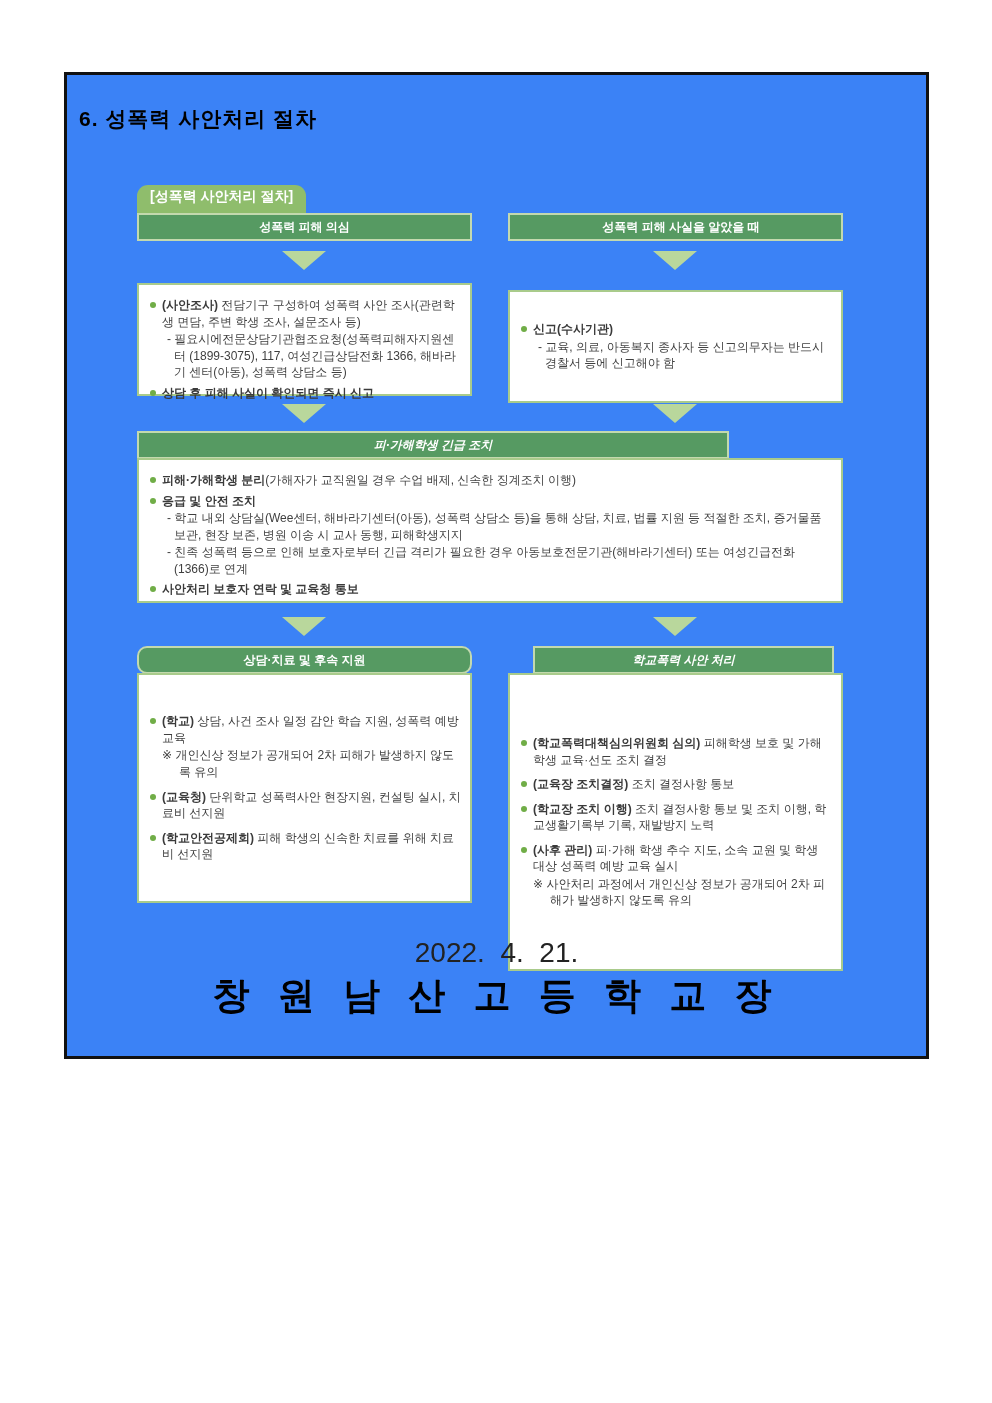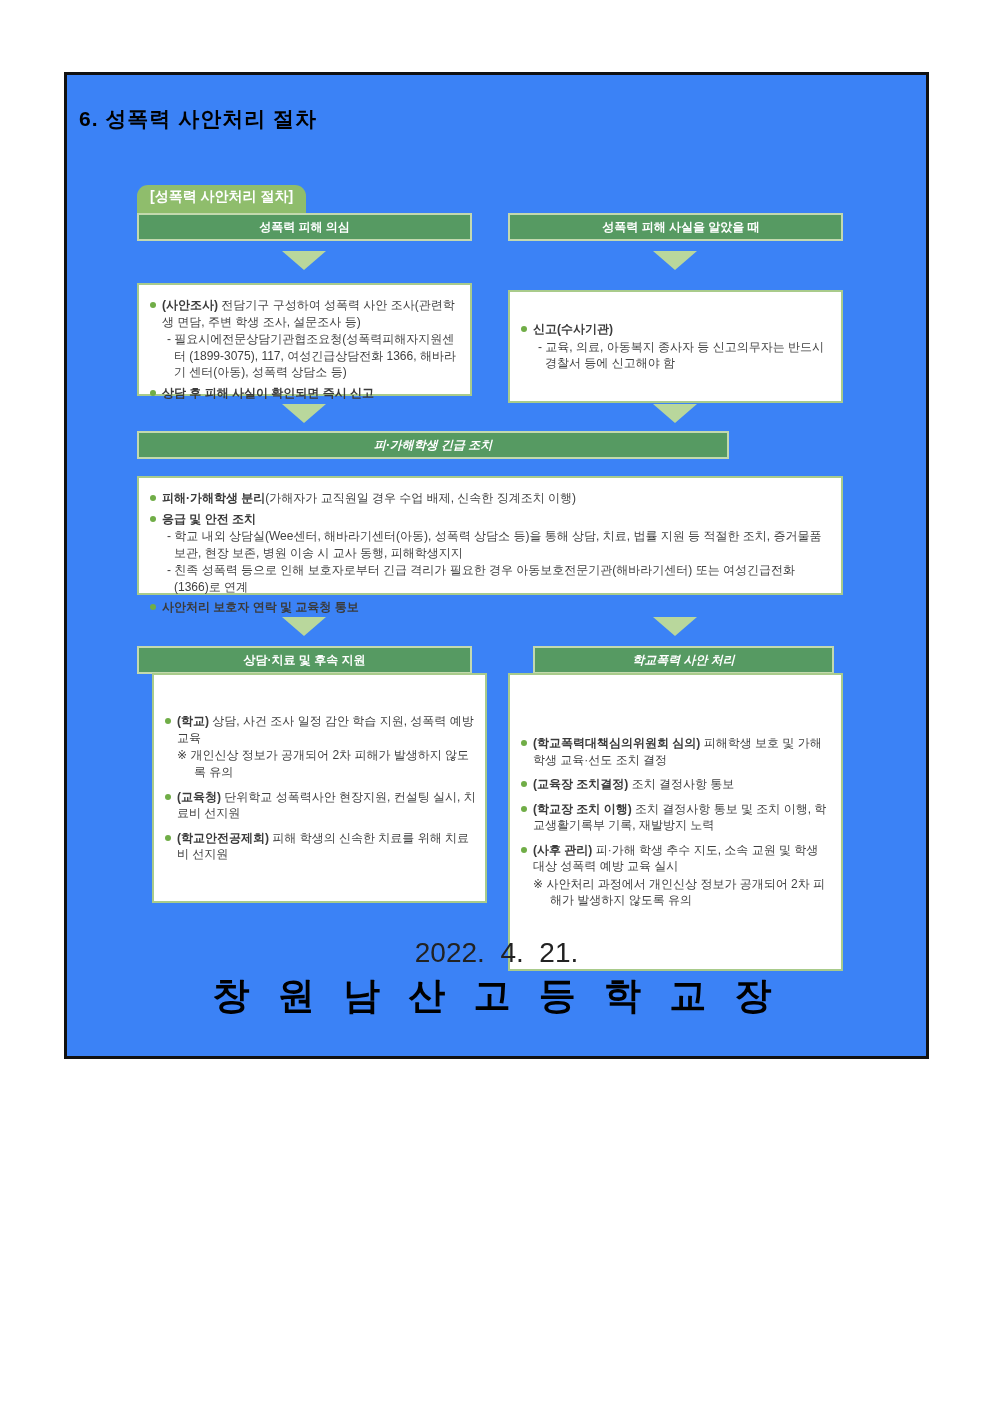--- a/index.html
+++ b/index.html
@@ -91,44 +91,44 @@
       <span class="dot"></span>
       <div class="bt"><b>신고(수사기관)</b></div>
       <div class="sub">- 교육, 의료, 아동복지 종사자 등 신고의무자는 반드시 경찰서 등에 신고해야 함</div>
     </div>
   </div>
 
   <div class="arrow" style="left:215px;top:329px;"></div>
   <div class="arrow" style="left:586px;top:329px;"></div>
 
   <div class="hbar" style="left:70px;top:356px;width:592px;font-style:italic;">피·가해학생 긴급 조치</div>
-  <div class="fbox" style="left:70px;top:401px;width:706px;height:119px;">
+  <div class="fbox" style="left:70px;top:383px;width:706px;height:145px;">
     <div class="item">
       <span class="dot"></span>
       <div class="bt"><b>피해·가해학생 분리</b><span>(가해자가 교직원일 경우 수업 배제, 신속한 징계조치 이행)</span></div>
     </div>
     <div class="item">
       <span class="dot"></span>
       <div class="bt"><b>응급 및 안전 조치</b></div>
       <div class="sub">- 학교 내외 상담실(Wee센터, 해바라기센터(아동), 성폭력 상담소 등)을 통해 상담, 치료, 법률 지원 등 적절한 조치, 증거물품 보관, 현장 보존, 병원 이송 시 교사 동행, 피해학생지지</div>
       <div class="sub">- 친족 성폭력 등으로 인해 보호자로부터 긴급 격리가 필요한 경우 아동보호전문기관(해바라기센터) 또는 여성긴급전화 (1366)로 연계</div>
     </div>
     <div class="item">
       <span class="dot"></span>
       <div class="bt"><b>사안처리 보호자 연락 및 교육청 통보</b></div>
     </div>
   </div>
 
   <div class="arrow" style="left:215px;top:542px;"></div>
   <div class="arrow" style="left:586px;top:542px;"></div>
 
-  <div class="hbar" style="left:70px;top:571px;width:335px;">상담·치료 및 후속 지원</div>
+  <div class="hbar" style="left:70px;top:571px;width:335px;border-radius:10px;">상담·치료 및 후속 지원</div>
   <div class="hbar" style="left:466px;top:571px;width:301px;font-style:italic;">학교폭력 사안 처리</div>
 
-  <div class="fbox vcenter" style="left:70px;top:598px;width:335px;height:230px;margin-left:15px;">
+  <div class="fbox vcenter" style="left:70px;top:598px;width:335px;height:230px;">
     <div class="item">
       <span class="dot"></span>
       <div class="bt"><b>(학교)</b><span> 상담, 사건 조사 일정 감안 학습 지원, 성폭력 예방 교육</span></div>
       <div class="note">※ 개인신상 정보가 공개되어 2차 피해가 발생하지 않도록 유의</div>
     </div>
     <div class="item">
       <span class="dot"></span>
       <div class="bt"><b>(교육청)</b><span> 단위학교 성폭력사안 현장지원, 컨설팅 실시, 치료비 선지원</span></div>
     </div>
     <div class="item">

